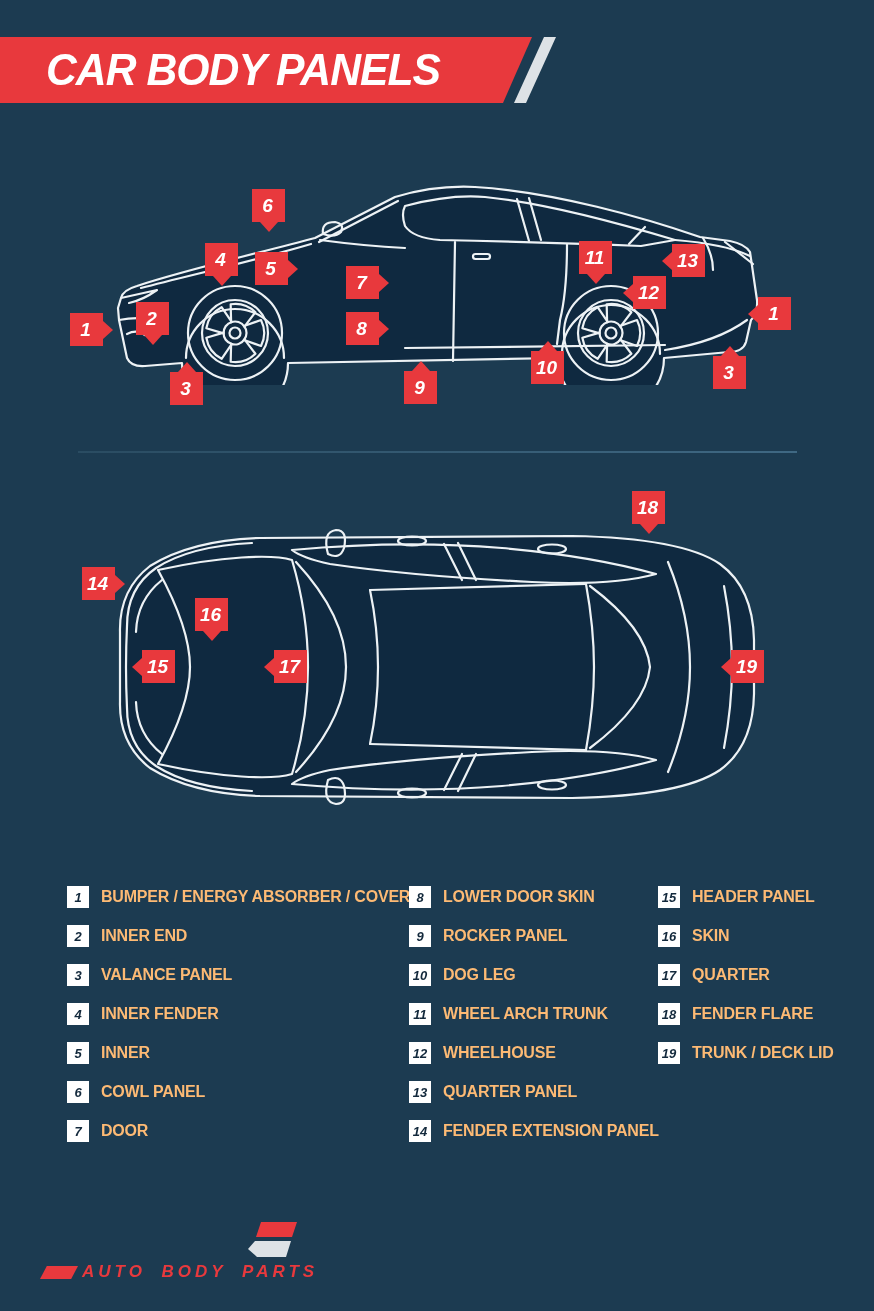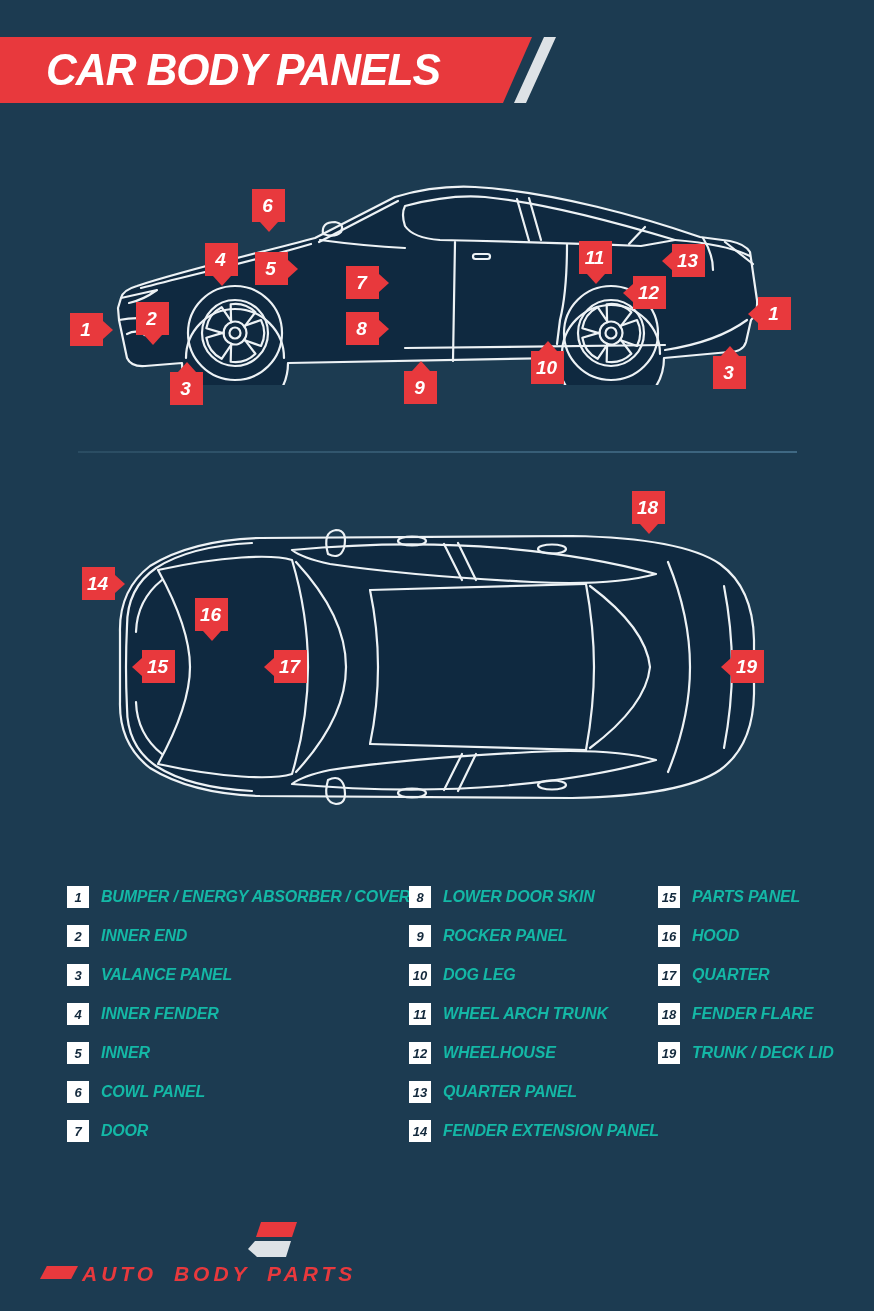--- a/index.html
+++ b/index.html
@@ -40,31 +40,31 @@
   .marker.right::after{left:100%;top:50%;transform:translateY(-50%);
     border-width:9px 0 9px 10px;border-left-color:var(--red);}
 
   
   .legend-col{position:absolute;top:886px;display:flex;flex-direction:column;gap:17px;}
   .legend-col.c1{left:67px;} .legend-col.c2{left:409px;} .legend-col.c3{left:658px;}
   .legend-item{display:flex;align-items:center;height:22px;}
   .badge{width:22px;height:22px;background:#fff;color:var(--navy);flex:none;
     font-weight:700;font-style:italic;font-size:13px;
     display:flex;align-items:center;justify-content:center;}
-  .legend-label{margin-left:12px;color:#14b8a6;font-style:italic;font-weight:700;
+  .legend-label{margin-left:12px;color:#fdba74;font-weight:700;
     font-size:16px;white-space:nowrap;letter-spacing:-.2px;}
 
   
   .logo-brand{position:absolute;left:40px;top:1216px;color:var(--navy);
     font-size:44px;font-weight:700;font-style:italic;letter-spacing:-2px;white-space:nowrap;}
   .logo-icon{position:absolute;left:247px;top:1221px;}
   .tagline-bar{position:absolute;left:40px;top:1266px;width:38px;height:13px;background:var(--red);
     clip-path:polygon(18% 0,100% 0,82% 100%,0 100%);}
   .logo-tagline{position:absolute;left:82px;top:1262px;color:var(--red);
-    font-size:21px;font-weight:700;font-style:italic;letter-spacing:4px;word-spacing:7px;white-space:nowrap;text-align:center;}
+    font-size:17px;font-weight:700;font-style:italic;letter-spacing:4px;word-spacing:7px;white-space:nowrap;text-align:center;}
 </style>
 </head>
 <body>
 
 <div id="page">
 
   <div class="banner">
     <div class="banner-red"></div>
     <div class="banner-stripe"></div>
     <div class="banner-title">CAR BODY PANELS</div>
@@ -255,25 +255,25 @@
         <span class="legend-label">QUARTER PANEL</span>
       </div>
       <div class="legend-item">
         <span class="badge">14</span>
         <span class="legend-label">FENDER EXTENSION PANEL</span>
       </div>
     </div>
   <div class="legend-col c3">
       <div class="legend-item">
         <span class="badge">15</span>
-        <span class="legend-label">PARTS PANEL</span>
+        <span class="legend-label">HEADER PANEL</span>
       </div>
       <div class="legend-item">
         <span class="badge">16</span>
-        <span class="legend-label">HOOD</span>
+        <span class="legend-label">SKIN</span>
       </div>
       <div class="legend-item">
         <span class="badge">17</span>
         <span class="legend-label">QUARTER</span>
       </div>
       <div class="legend-item">
         <span class="badge">18</span>
         <span class="legend-label">FENDER FLARE</span>
       </div>
       <div class="legend-item">

